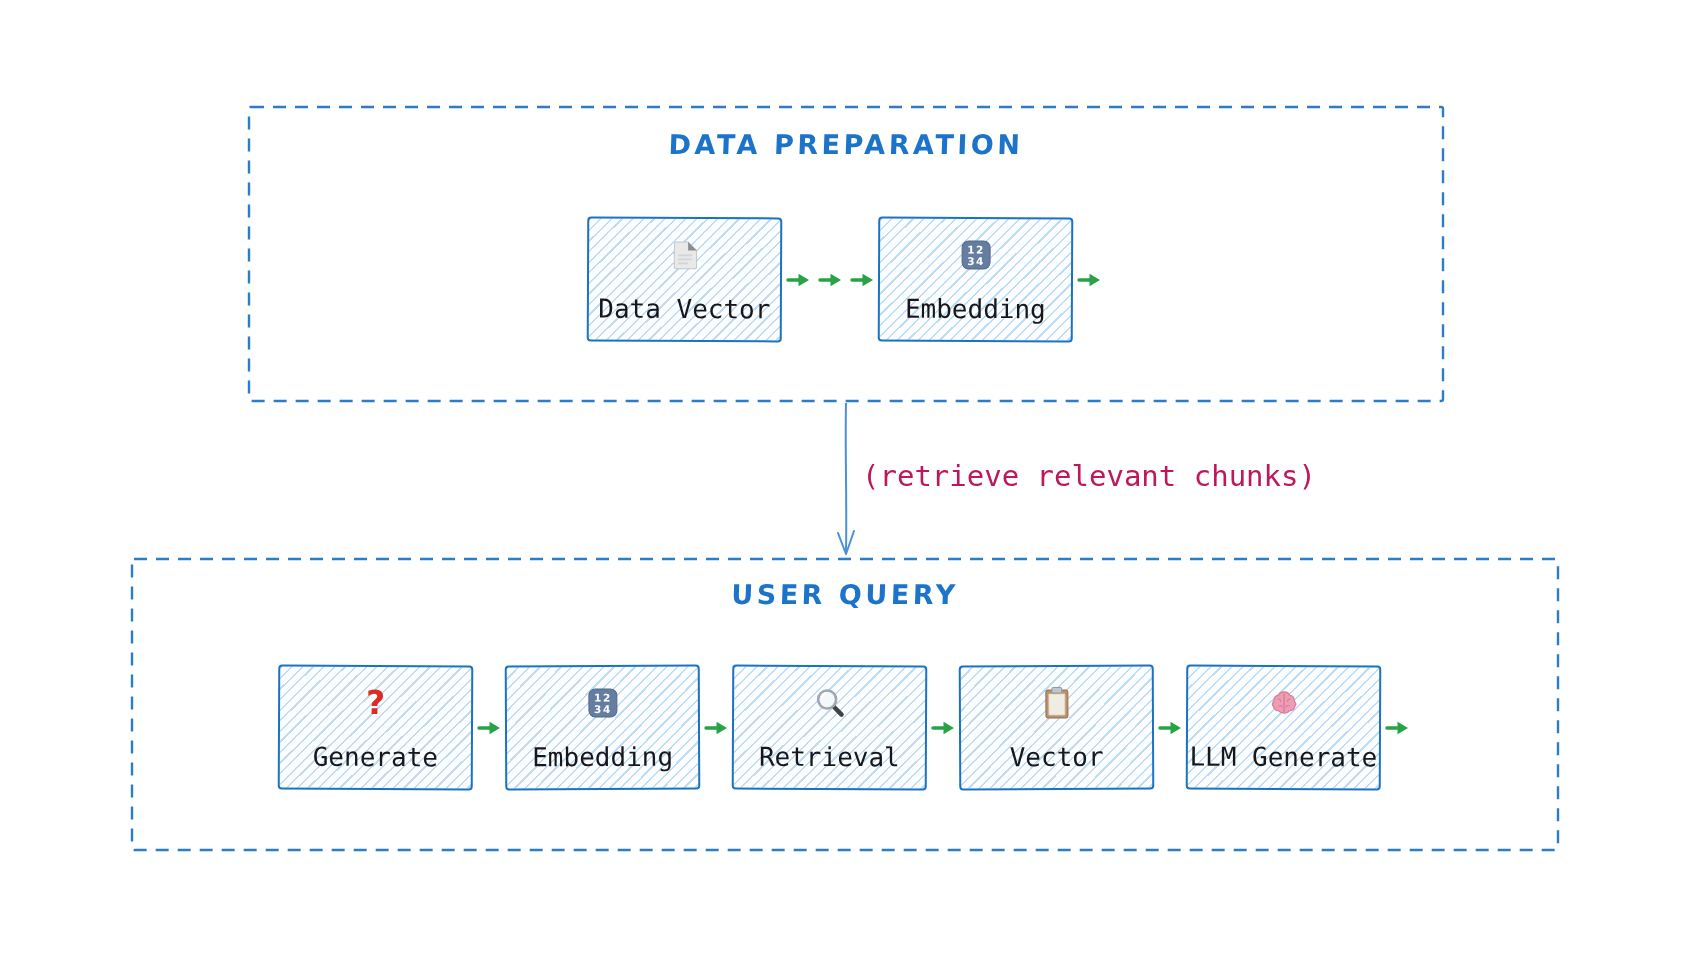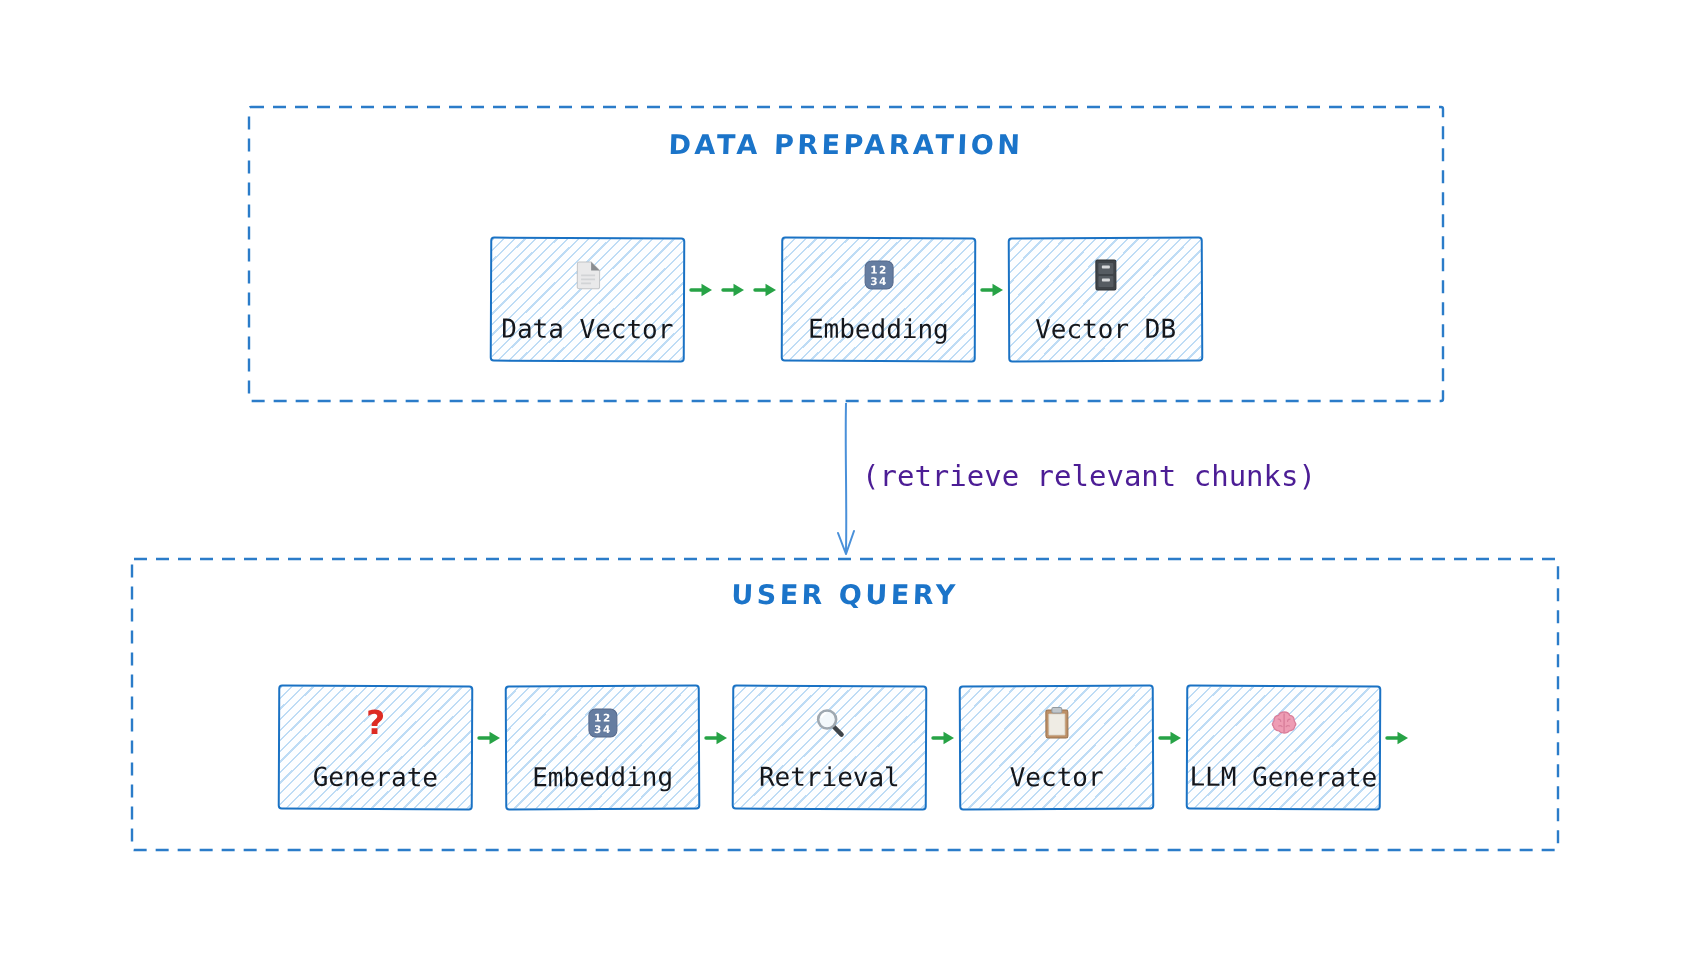--- a/index.html
+++ b/index.html
@@ -23,34 +23,34 @@
   
   .row{position:absolute;left:0;right:0;display:flex;justify-content:center;align-items:center;}
   #sec-prep .row{top:112px;}
   #sec-query .row{top:108px;}
   .step{
     width:195px;height:125px;flex:none;box-sizing:border-box;
     border:2px solid #1a72c4;border-radius:4px;
     background:
       repeating-linear-gradient(135deg,#bedcf5 0 1.6px,rgba(255,255,255,0) 1.6px 7.5px),
       #fdfeff;
-    display:flex;flex-direction:column;align-items:center;justify-content:center;gap:20px;margin-top:20px;
+    display:flex;flex-direction:column;align-items:center;justify-content:center;gap:20px;
   }
   .step:nth-child(4n+1){transform:rotate(.25deg);}
   .step:nth-child(4n+3){transform:rotate(-.25deg);}
   .lbl{font-size:26px;line-height:1.1;color:#15171c;white-space:nowrap;}
   .ic{height:40px;display:flex;align-items:center;justify-content:center;}
   .qmark{font-family:"DejaVu Sans","Liberation Sans",sans-serif;font-weight:700;
          font-size:33px;line-height:40px;color:#dd2b24;}
   .gap{width:32px;flex:none;display:flex;justify-content:center;align-items:center;}
   
   .connector-svg{position:absolute;left:826px;top:401px;}
   .connector-label{
     position:absolute;left:862px;top:459px;
-    font-size:29px;color:#4c1d95;white-space:nowrap;
+    font-size:29px;color:#be185d;white-space:nowrap;
   }
 </style>
 </head>
 <body>
 
 <div class="canvas">
 
   <section class="frame" id="sec-prep">
     <svg class="frame-border" width="1198" height="298" viewBox="0 0 1198 298">
       <rect x="2" y="2" width="1194" height="294" rx="2" fill="none" stroke="#2b7cc9" stroke-width="2.4" stroke-dasharray="13 9"></rect>
@@ -106,32 +106,20 @@
         <span class="lbl">Embedding</span>
       </div>
 
       <span class="gap">
         <svg width="24" height="18" viewBox="0 0 24 18">
           <path d="M2 9h12" stroke="#27a346" stroke-width="3.4" stroke-linecap="round"></path>
           <path d="M12.5 2.8L23 9l-10.5 6.2z" fill="#27a346"></path>
         </svg>
       </span>
 
-      <div class="step">
-        <span class="ic">
-          <svg width="34" height="36" viewBox="0 0 34 36">
-            <rect x="7" y="3" width="20" height="30" rx="1.5" fill="#3f4449" stroke="#2c3034"></rect>
-            <rect x="9.5" y="6" width="15" height="11" rx="1" fill="#565c62"></rect>
-            <rect x="9.5" y="19" width="15" height="11" rx="1" fill="#565c62"></rect>
-            <rect x="13" y="8.5" width="8" height="3" rx="0.8" fill="#d8dadc"></rect>
-            <rect x="13" y="21.5" width="8" height="3" rx="0.8" fill="#d8dadc"></rect>
-          </svg>
-        </span>
-        <span class="lbl">Vector DB</span>
-      </div>
 
     </div>
   </section>
 
   <svg class="connector-svg" width="40" height="158" viewBox="0 0 40 158">
     <path d="M20 2C19 50 21 100 20 150" stroke="#4a90d9" stroke-width="2" fill="none"></path>
     <path d="M12 132L20 153M28 130L20 153" stroke="#4a90d9" stroke-width="2" fill="none" stroke-linecap="round"></path>
   </svg>
   <div class="connector-label">(retrieve relevant chunks)</div>
 

